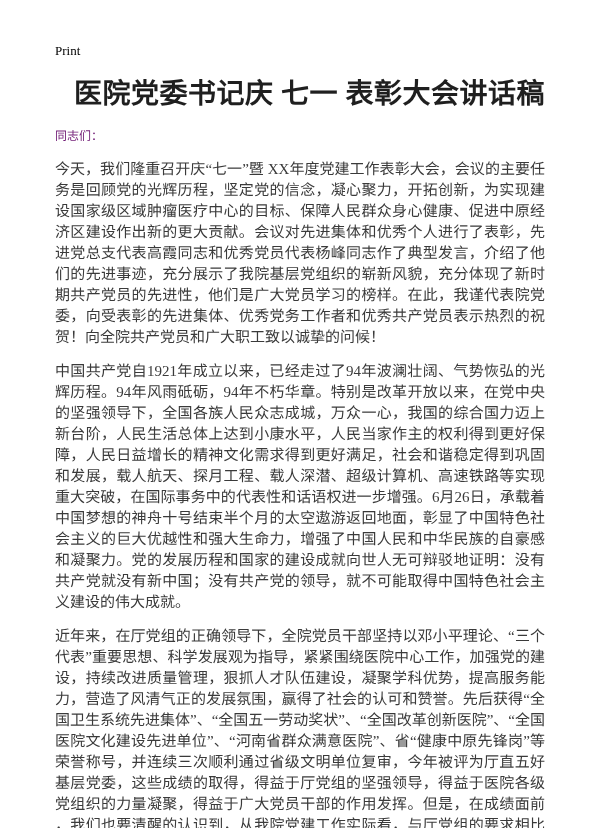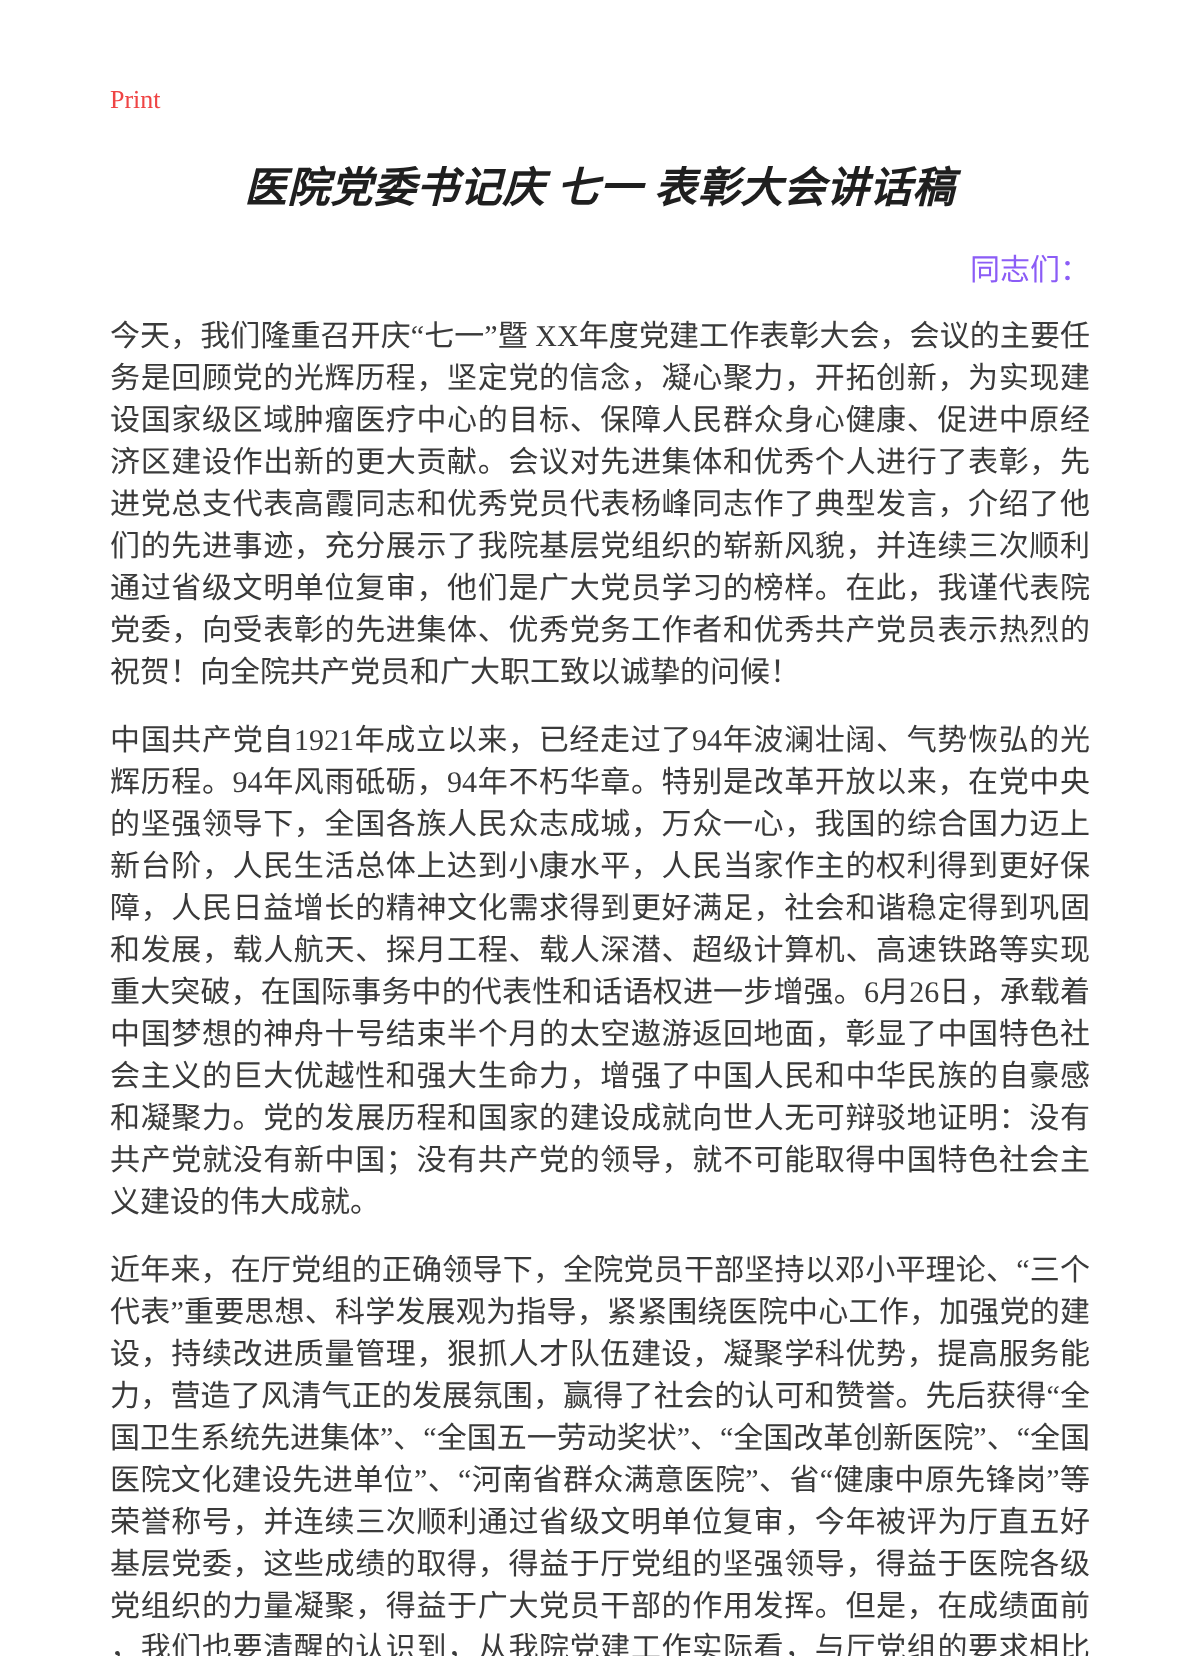--- a/index.html
+++ b/index.html
@@ -17,47 +17,45 @@
   }
   .page {
     width: 600px;
     height: 828px;
     padding: 41px 55px 20px 55px;
     background: #ffffff;
   }
   .print-link {
     display: inline-block;
     font-size: 13px;
-    color: #ef4444;
+    color: #000000;
     text-decoration: none;
     margin: 0 0 0 0;
     cursor: pointer;
   }
   h1.doc-title {
-    font-size: 21px;
+    font-size: 28px;
     line-height: 26px;
     font-weight: bold;
     color: #1f1f1f;
-    text-align: center;
+    text-align: right;
     margin: 22px 0 0 0;
     letter-spacing: 0.5px;
-    font-style: italic;
   }
   .doc-subtitle {
     font-size: 15px;
     line-height: 20px;
     color: #3a3a3a;
     margin: 17px 0 0 0;
   }
   .salutation {
-    font-size: 15px;
+    font-size: 12px;
     line-height: 20px;
-    color: #8b5cf6;
+    color: #701a75;
     margin: 19px 0 0 0;
-    text-align: right;
   }
   p.body-para {
     font-size: 15px;
     line-height: 21px;
     color: #3a3a3a;
     text-align: justify;
     word-break: break-all;
     line-break: anywhere;
     margin: 13px 0 0 0;
   }
@@ -67,19 +65,19 @@
 
 <div class="page">
 
   <a class="print-link">Print</a>
 
   <h1 class="doc-title">医院党委书记庆 七一 表彰大会讲话稿</h1>
 
 
   <div class="salutation">同志们：</div>
 
-  <p class="body-para">今天，我们隆重召开庆“七一”暨 XX年度党建工作表彰大会，会议的主要任务是回顾党的光辉历程，坚定党的信念，凝心聚力，开拓创新，为实现建设国家级区域肿瘤医疗中心的目标、保障人民群众身心健康、促进中原经济区建设作出新的更大贡献。会议对先进集体和优秀个人进行了表彰，先进党总支代表高霞同志和优秀党员代表杨峰同志作了典型发言，介绍了他们的先进事迹，充分展示了我院基层党组织的崭新风貌，并连续三次顺利通过省级文明单位复审，他们是广大党员学习的榜样。在此，我谨代表院党委，向受表彰的先进集体、优秀党务工作者和优秀共产党员表示热烈的祝贺！向全院共产党员和广大职工致以诚挚的问候！</p>
+  <p class="body-para">今天，我们隆重召开庆“七一”暨 XX年度党建工作表彰大会，会议的主要任务是回顾党的光辉历程，坚定党的信念，凝心聚力，开拓创新，为实现建设国家级区域肿瘤医疗中心的目标、保障人民群众身心健康、促进中原经济区建设作出新的更大贡献。会议对先进集体和优秀个人进行了表彰，先进党总支代表高霞同志和优秀党员代表杨峰同志作了典型发言，介绍了他们的先进事迹，充分展示了我院基层党组织的崭新风貌，充分体现了新时期共产党员的先进性，他们是广大党员学习的榜样。在此，我谨代表院党委，向受表彰的先进集体、优秀党务工作者和优秀共产党员表示热烈的祝贺！向全院共产党员和广大职工致以诚挚的问候！</p>
 
   <p class="body-para">中国共产党自1921年成立以来，已经走过了94年波澜壮阔、气势恢弘的光辉历程。94年风雨砥砺，94年不朽华章。特别是改革开放以来，在党中央的坚强领导下，全国各族人民众志成城，万众一心，我国的综合国力迈上新台阶，人民生活总体上达到小康水平，人民当家作主的权利得到更好保障，人民日益增长的精神文化需求得到更好满足，社会和谐稳定得到巩固和发展，载人航天、探月工程、载人深潜、超级计算机、高速铁路等实现重大突破，在国际事务中的代表性和话语权进一步增强。6月26日，承载着中国梦想的神舟十号结束半个月的太空遨游返回地面，彰显了中国特色社会主义的巨大优越性和强大生命力，增强了中国人民和中华民族的自豪感和凝聚力。党的发展历程和国家的建设成就向世人无可辩驳地证明：没有共产党就没有新中国；没有共产党的领导，就不可能取得中国特色社会主义建设的伟大成就。</p>
 
   <p class="body-para">近年来，在厅党组的正确领导下，全院党员干部坚持以邓小平理论、“三个代表”重要思想、科学发展观为指导，紧紧围绕医院中心工作，加强党的建设，持续改进质量管理，狠抓人才队伍建设，凝聚学科优势，提高服务能力，营造了风清气正的发展氛围，赢得了社会的认可和赞誉。先后获得“全国卫生系统先进集体”、“全国五一劳动奖状”、“全国改革创新医院”、“全国医院文化建设先进单位”、“河南省群众满意医院”、省“健康中原先锋岗”等荣誉称号，并连续三次顺利通过省级文明单位复审，今年被评为厅直五好基层党委，这些成绩的取得，得益于厅党组的坚强领导，得益于医院各级党组织的力量凝聚，得益于广大党员干部的作用发挥。但是，在成绩面前，我们也要清醒的认识到，从我院党建工作实际看，与厅党组的要求相比，与医院科学发展的现实需要相比，还存在着学习氛围不够浓厚，超前思维比较缺乏，工作方式创新不多，工作作风不够硬朗，工作质效比较低下等问题，这些都需要在今后工作中加以改进和解决。</p>
 
 </div>
 
 </body></html>

